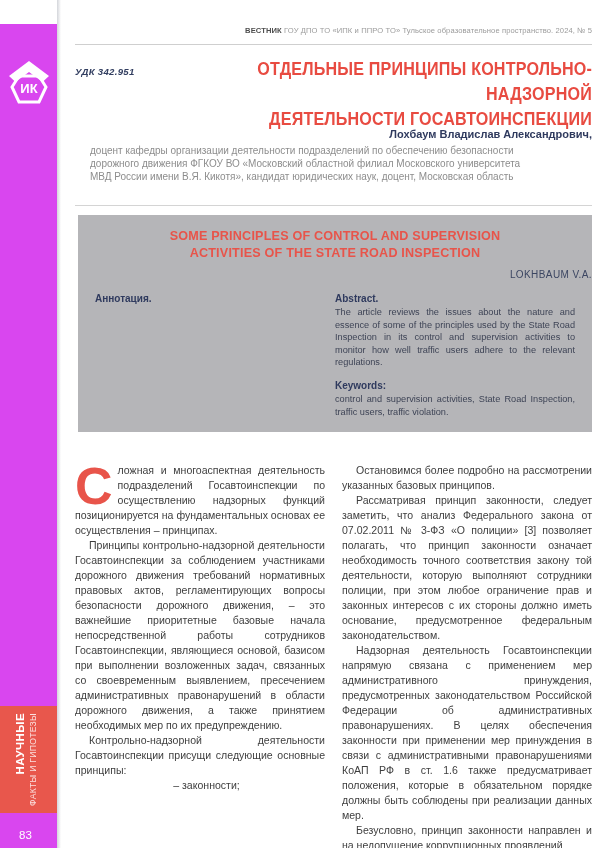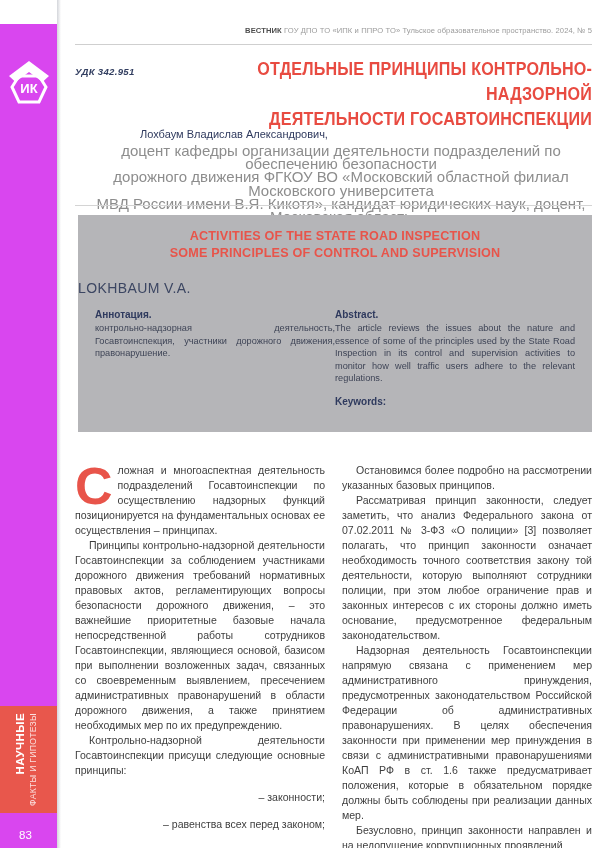--- a/index.html
+++ b/index.html
@@ -28,44 +28,44 @@
   .journal-line { position:absolute; left:75px; right:8px; top:26px; text-align:right;
     font-size:7.6px; color:#9b9b9b; letter-spacing:.1px; }
   .journal-line b { color:#4d4d4d; }
   .header-rule { position:absolute; left:75px; right:8px; top:44px; border-top:1px solid #cfcfcf; }
   .udc { position:absolute; left:75px; top:66px; font-size:9.6px; font-weight:bold;
     color:#323e60; letter-spacing:.3px;font-style:italic; }
   .title { position:absolute; left:140px; right:8px; top:57px; text-align:right;
     color:#e84b41; font-weight:bold; font-size:17.5px; line-height:25px;
     transform:scaleX(.92); transform-origin:100% 0; letter-spacing:.2px; }
   
-  .author-name { position:absolute; left:140px; right:8px; top:128px; text-align:left;
-    font-weight:normal; font-size:11px; color:#2f3a5e; }
-  .affiliation { position:absolute; left:90px; right:8px; top:144px; text-align:center;
-    font-size:15px; line-height:13.2px; color:#8d8d8d; }
+  .author-name { position:absolute; left:140px; right:8px; top:128px; text-align:right;
+    font-weight:bold; font-size:11px; color:#2f3a5e; }
+  .affiliation { position:absolute; left:90px; right:8px; top:144px; text-align:left;
+    font-size:10px; line-height:13.2px; color:#8d8d8d; }
   .rule2 { position:absolute; left:75px; right:8px; top:205px; border-top:1px solid #d4d4d4; }
   
   .graybox { position:absolute; left:78px; right:8px; top:215px; height:217px;
     background:#b5b5b8; padding-top:13px; }
   .en-title { text-align:center; color:#e8544a; font-weight:bold; font-size:12.6px;
     line-height:16.5px; letter-spacing:.2px; }
-  .en-author { text-align:left; color:#3c4662; font-size:14px; margin-top:19px; letter-spacing:.4px; }
+  .en-author { text-align:right; color:#3c4662; font-size:10px; margin-top:8px; letter-spacing:.4px; }
   .abs-cols { display:flex; gap:0; padding:13px 17px 0 17px; }
   .abs-col { flex:1; }
   .abs-col h4 { color:#2f3a5e; font-size:10px; margin:0 0 2px 0; }
   .abs-col p { font-size:9.2px; line-height:12.6px; color:#3e4456; text-align:justify; }
   .abs-col .kw-head { margin-top:11px; }
   
   .bodycols { position:absolute; left:75px; right:8px; top:463px; display:flex; gap:17px; }
   .bodycol { flex:1; font-size:10.55px; line-height:15px; color:#3e3e3e; text-align:justify; }
   .bodycol p { margin:0; text-indent:14px; }
   .bodycol p.first { text-indent:0; }
   .dropcap { float:left; color:#e8544a; font-weight:bold; font-size:52px; line-height:44px;
     padding:1px 5px 0 0; }
-  .bodycol .li { text-indent:0; padding-left:13px; text-align:right;margin-top:12px; }
+  .bodycol .li { text-indent:0; padding-left:13px; text-align:center; }
 </style>
 </head>
 <body>
 
 <div class="page">
 
   <div class="sidebar">
     <svg class="logo" viewBox="0 0 40 46">
       <polygon points="20,0 40,15 33.5,21 20,11 6.5,21 0,15" fill="#ffffff"></polygon>
       <polygon points="10,15 30,15 37,26 30,41 10,41 3,26" fill="none" stroke="#ffffff" stroke-width="3"></polygon>
@@ -95,44 +95,43 @@
   <div class="author-name">Лохбаум Владислав Александрович,</div>
   <div class="affiliation">
     <div>доцент кафедры организации деятельности подразделений по обеспечению безопасности</div>
     <div>дорожного движения ФГКОУ ВО «Московский областной филиал Московского университета</div>
     <div>МВД России имени В.Я. Кикотя», кандидат юридических наук, доцент, Московская область</div>
   </div>
   <div class="rule2"></div>
 
   <div class="graybox">
     <div class="en-title">
+      <div>SOME PRINCIPLES OF CONTROL AND SUPERVISION</div>
       <div>ACTIVITIES OF THE STATE ROAD INSPECTION</div>
-      <div>SOME PRINCIPLES OF CONTROL AND SUPERVISION</div>
     </div>
     <div class="en-author">LOKHBAUM V.A.</div>
     <div class="abs-cols">
       <div class="abs-col">
         <h4>Аннотация.</h4>
-        <p>контрольно-надзорная деятельность, Госавтоинспекция, участники дорожного движения, правонарушение.</p>
       </div>
       <div class="abs-col">
         <h4>Abstract.</h4>
         <p>The article reviews the issues about the nature and essence of some of the principles used by the State Road Inspection in its control and supervision activities to monitor how well traffic users adhere to the relevant regulations.</p>
         <h4 class="kw-head">Keywords:</h4>
+        <p>control and supervision activities, State Road Inspection, traffic users, traffic violation.</p>
       </div>
     </div>
   </div>
 
   <div class="bodycols">
     <div class="bodycol">
       <p class="first"><span class="dropcap">С</span><span>ложная и многоаспектная деятельность подразделений Госавтоинспекции по осуществлению надзорных функций позиционируется на фундаментальных основах ее осуществления – принципах.</span></p>
       <p>Принципы контрольно-надзорной деятельности Госавтоинспекции за соблюдением участниками дорожного движения требований нормативных правовых актов, регламентирующих вопросы безопасности дорожного движения, – это важнейшие приоритетные базовые начала непосредственной работы сотрудников Госавтоинспекции, являющиеся основой, базисом при выполнении возложенных задач, связанных со своевременным выявлением, пресечением административных правонарушений в области дорожного движения, а также принятием необходимых мер по их предупреждению.</p>
       <p>Контрольно-надзорной деятельности Госавтоинспекции присущи следующие основные принципы:</p>
       <p class="li">– законности;</p>
-      <p class="li">– равенства всех перед законом;</p>
     </div>
     <div class="bodycol">
       <p>Остановимся более подробно на рассмотрении указанных базовых принципов.</p>
       <p>Рассматривая принцип законности, следует заметить, что анализ Федерального закона от 07.02.2011 № 3-ФЗ «О полиции» [3] позволяет полагать, что принцип законности означает необходимость точного соответствия закону той деятельности, которую выполняют сотрудники полиции, при этом любое ограничение прав и законных интересов с их стороны должно иметь основание, предусмотренное федеральным законодательством.</p>
       <p>Надзорная деятельность Госавтоинспекции напрямую связана с применением мер административного принуждения, предусмотренных законодательством Российской Федерации об административных правонарушениях. В целях обеспечения законности при применении мер принуждения в связи с административными правонарушениями КоАП РФ в ст. 1.6 также предусматривает положения, которые в обязательном порядке должны быть соблюдены при реализации данных мер.</p>
       <p>Безусловно, принцип законности направлен и на недопущение коррупционных проявлений</p>
     </div>
   </div>
 
 </div>

